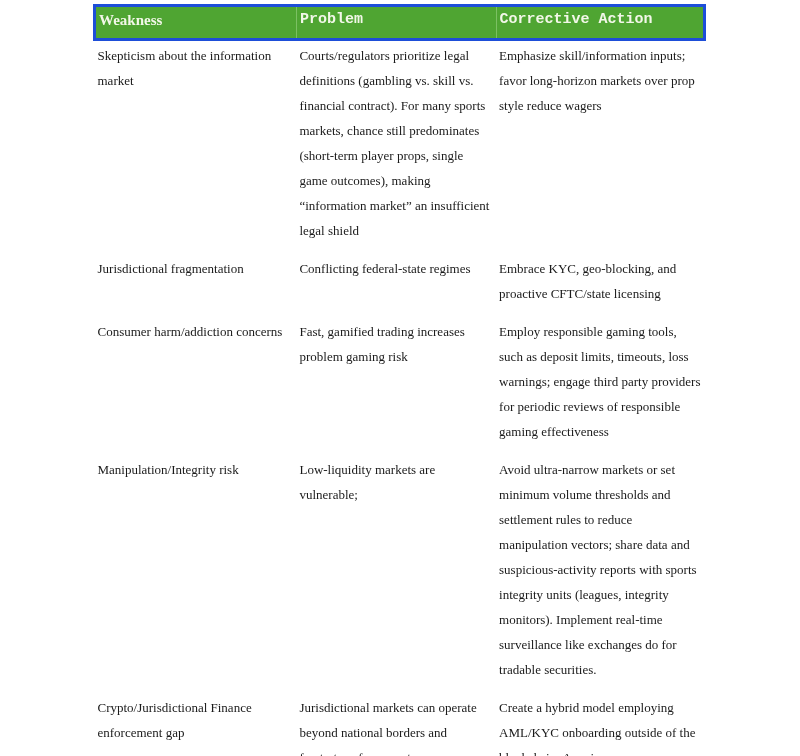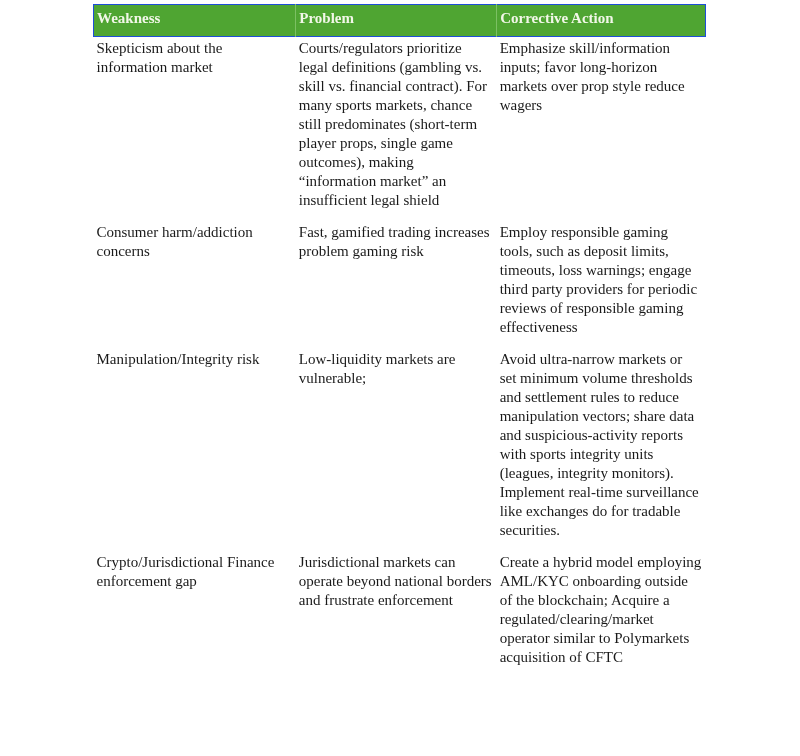--- a/index.html
+++ b/index.html
@@ -1,43 +1,48 @@
 <!DOCTYPE html>
 <html><head>
 <meta charset="utf-8">
 <style>
   html, body { margin:0; padding:0; background:#ffffff; }
   body { width:800px; height:756px; overflow:hidden; position:relative;
          font-family:"Liberation Serif", serif; color:#1a1a1a; }
   .tbl { position:absolute; left:93px; top:4px; width:613px; border-collapse:collapse; }
-  .hdr { background:#4fa532; height:31px; border:1px solid #1d4ed8; }
+  .hdr { background:#4fa532; height:31px; border:3px solid #1d4ed8; }
   .hdr .th { color:#f2f7e8; font-weight:bold; font-size:15px; line-height:20px;
              padding:3px 3px 8px 3px; vertical-align:top; }
   .th.c1, .td.c1 { width:198px; }
   .th.c2, .td.c2 { width:198px; }
   .th.c3, .td.c3 { width:204px;margin-left:16px; }
-  .th + .th { border-left:1px solid #7cc063; }
-  .td { font-size:15px; line-height:19px; padding:2px 3px 0 3px; vertical-align:top; }
+  .th + .th { border-left:1px solid #7cc063;font-family:Liberation Mono, monospace; }
+  .td { font-size:13px; line-height:25px; padding:2px 3px 0 3px; vertical-align:top; }
   .row .td { padding-bottom:11px; }
   .row:first-of-type .td { padding-top:4px; }
 </style>
 </head>
 <body>
 
 <table class="tbl">
   <tbody>
       <tr class="hdr">
     <td class="th c1">Weakness</td>
     <td class="th c2">Problem</td>
     <td class="th c3">Corrective Action</td>
   </tr>
   <tr class="row">
     <td class="td c1">Skepticism about the information market</td>
     <td class="td c2">Courts/regulators prioritize legal definitions (gambling vs. skill vs. financial contract). For many sports markets, chance still predominates (short-term player props, single game outcomes), making “information market” an insufficient legal shield</td>
     <td class="td c3">Emphasize skill/information inputs; favor long-horizon markets over prop style reduce wagers</td>
+  </tr>
+  <tr class="row">
+    <td class="td c1">Jurisdictional fragmentation</td>
+    <td class="td c2">Conflicting federal-state regimes</td>
+    <td class="td c3">Embrace KYC, geo-blocking, and proactive CFTC/state licensing</td>
   </tr>
   <tr class="row">
     <td class="td c1">Consumer harm/addiction concerns</td>
     <td class="td c2">Fast, gamified trading increases problem gaming risk</td>
     <td class="td c3">Employ responsible gaming tools, such as deposit limits, timeouts, loss warnings; engage third party providers for periodic reviews of responsible gaming effectiveness</td>
   </tr>
   <tr class="row">
     <td class="td c1">Manipulation/Integrity risk</td>
     <td class="td c2">Low-liquidity markets are vulnerable;</td>
     <td class="td c3">Avoid ultra-narrow markets or set minimum volume thresholds and settlement rules to reduce manipulation vectors; share data and suspicious-activity reports with sports integrity units (leagues, integrity monitors). Implement real-time surveillance like exchanges do for tradable securities.</td>

